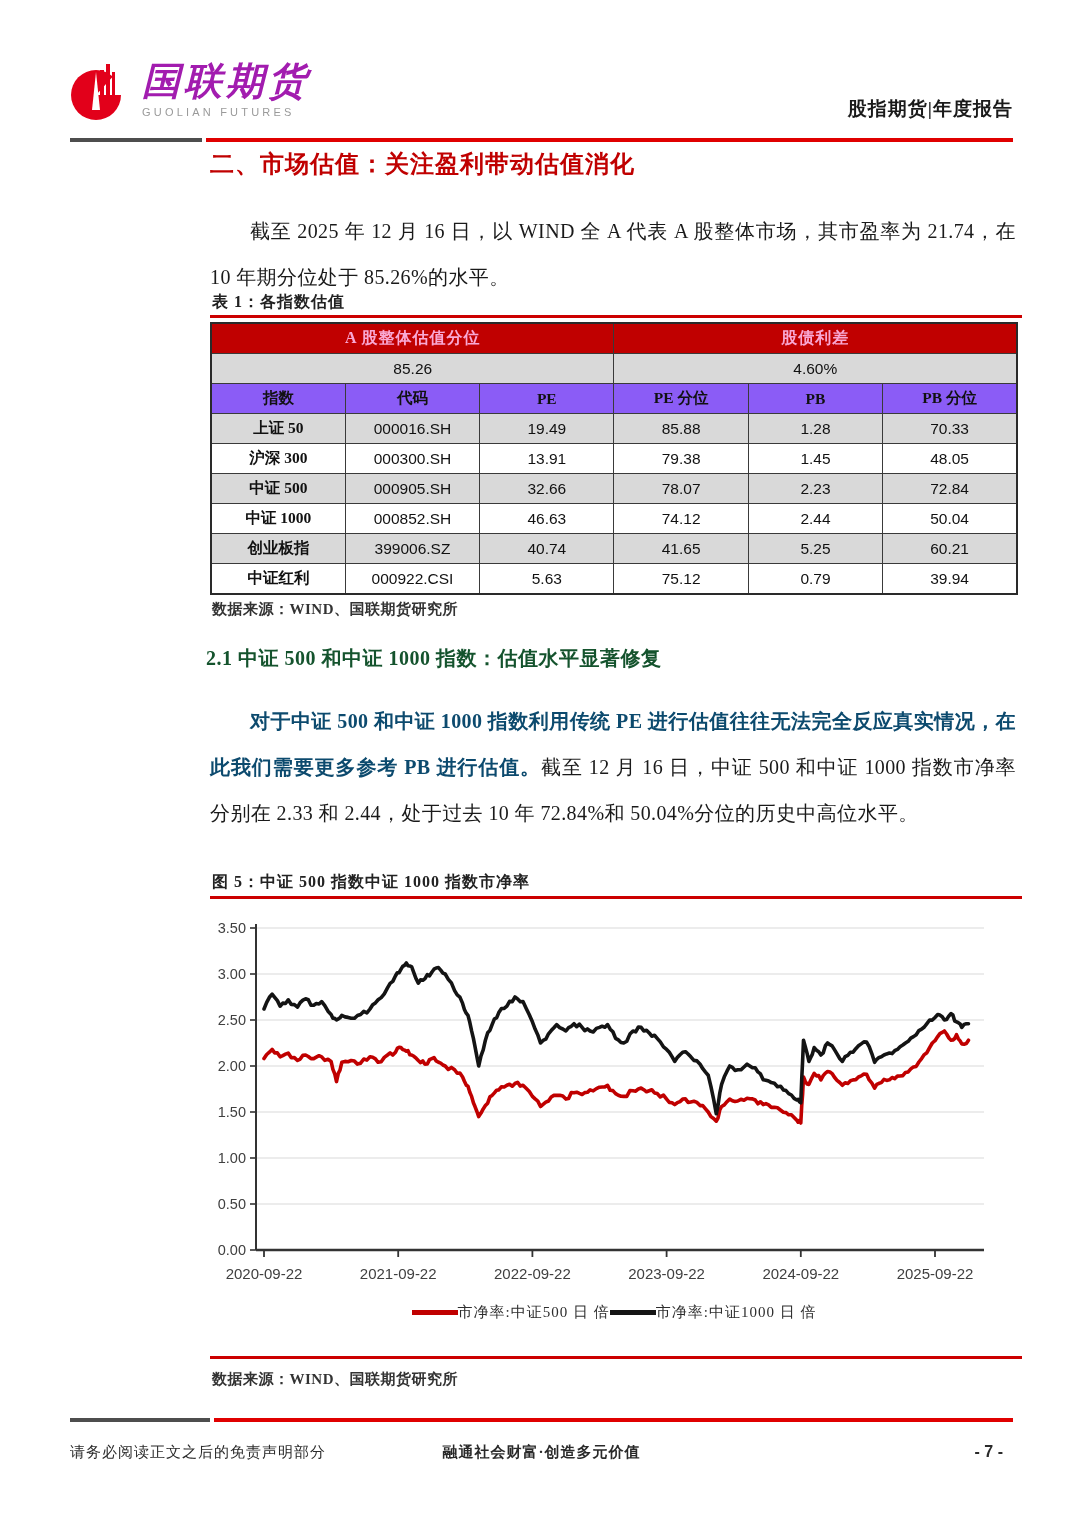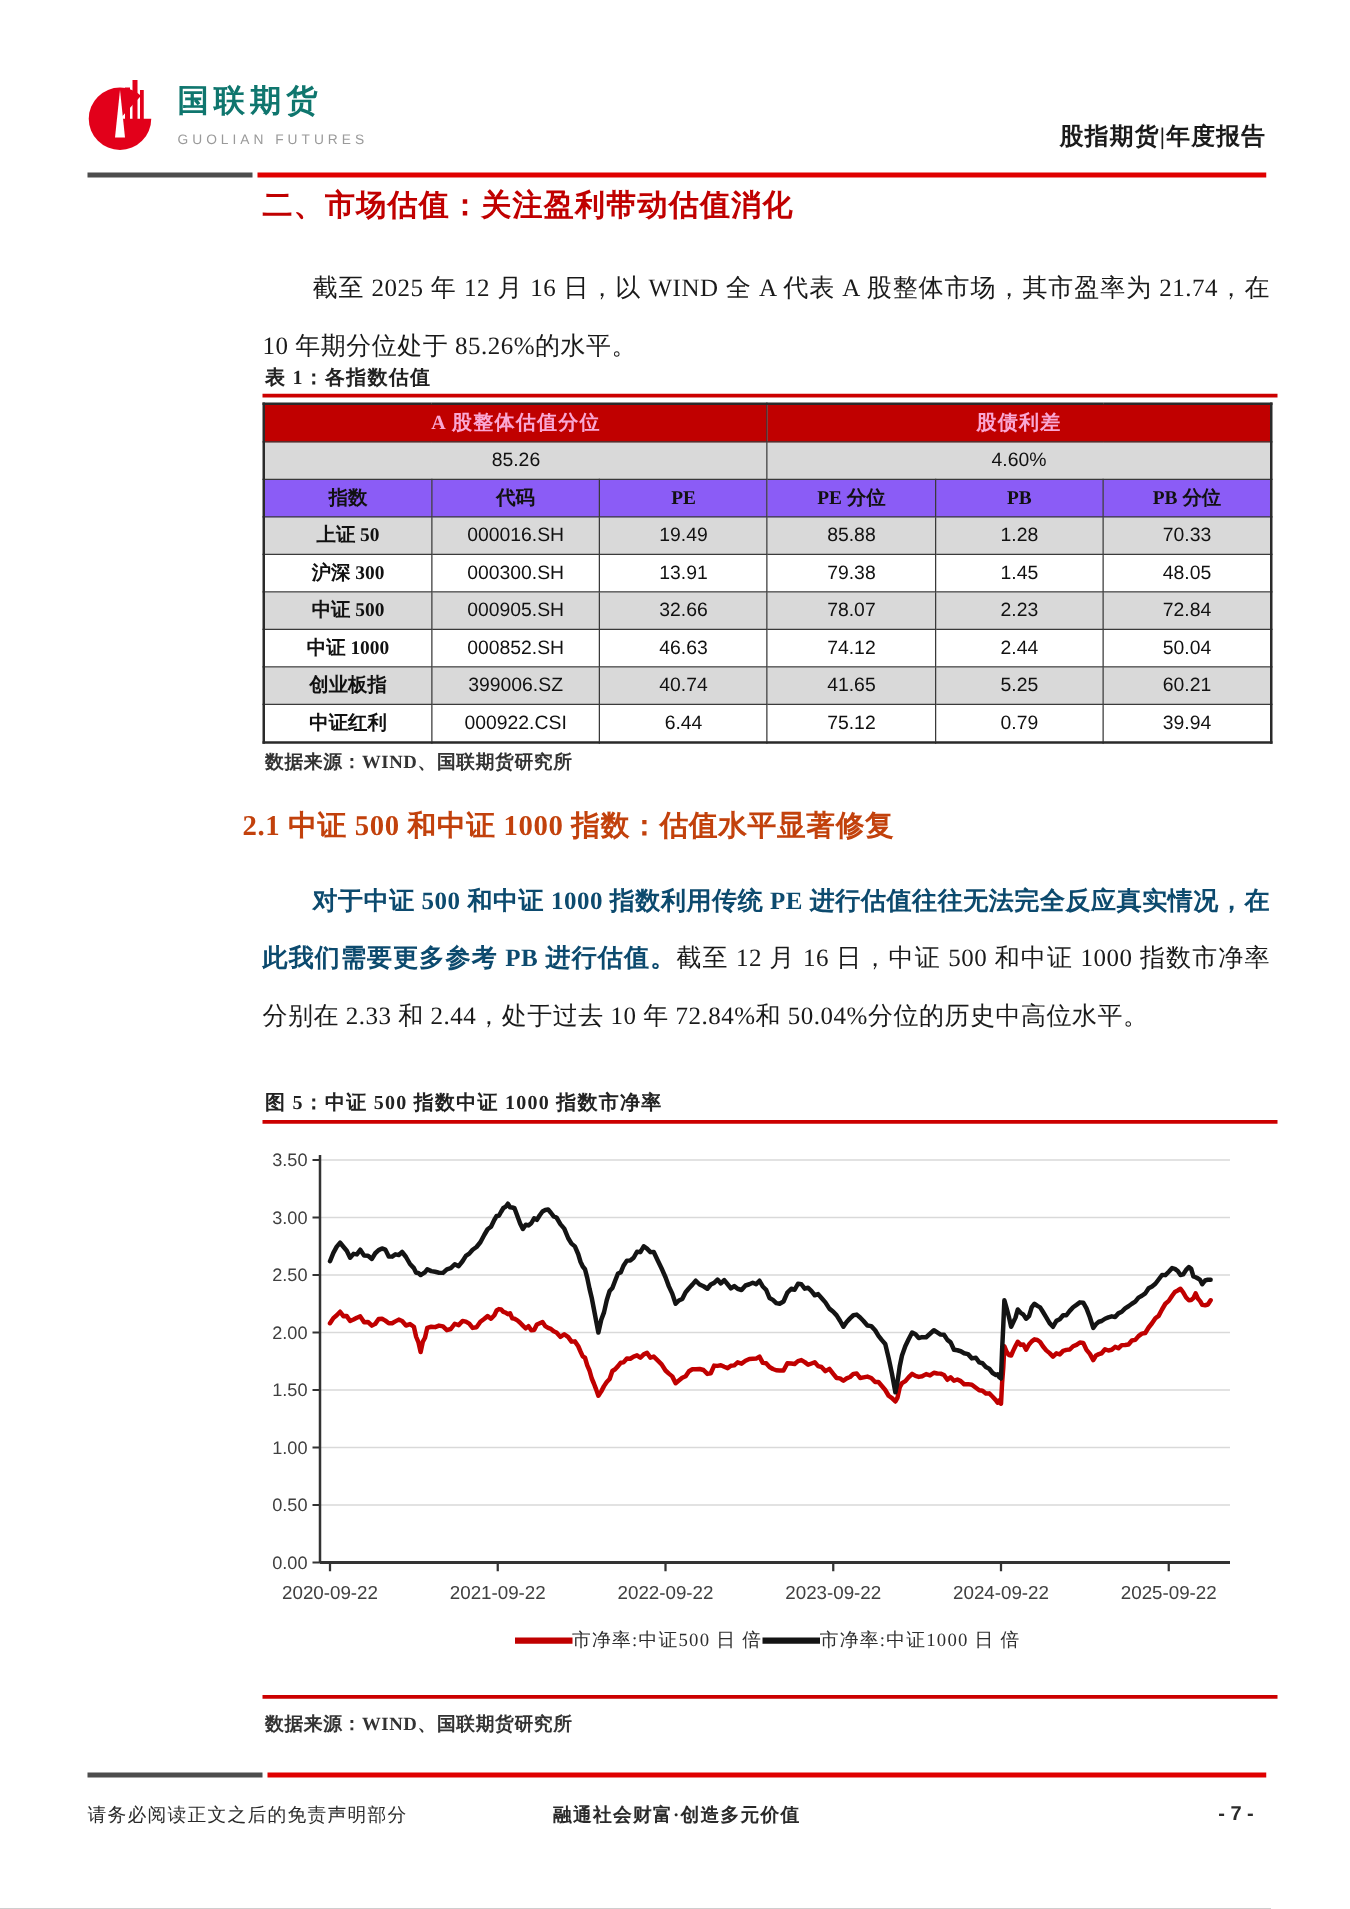--- a/index.html
+++ b/index.html
@@ -3,35 +3,35 @@
 <meta charset="utf-8">
 <style>
   html,body{margin:0;padding:0;background:#888;}
   .page{position:relative;width:1080px;height:1527px;background:#ffffff;margin:0 auto;
         font-family:"Liberation Serif","DejaVu Serif",serif;color:#111;overflow:hidden;}
 
   
   .logo-wrap{position:absolute;left:70px;top:58px;display:flex;align-items:flex-start;}
   .logo-mark{width:58px;height:64px;}
   .logo-text{margin-left:14px;padding-top:6px;}
-  .logo-cn{font-size:25px;font-weight:bold;color:#0f766e;letter-spacing:4px;
-           font-family:"Liberation Sans","DejaVu Sans",sans-serif;line-height:34px;}
+  .logo-cn{font-size:38px;font-weight:bold;color:#a21caf;letter-spacing:4px;
+           font-family:"Liberation Sans","DejaVu Sans",sans-serif;line-height:34px;font-style:italic;}
   .logo-en{font-size:11px;color:#9a9a9a;letter-spacing:3.2px;
            font-family:"Liberation Sans","DejaVu Sans",sans-serif;margin-top:8px;}
   .doc-type{position:absolute;right:67px;top:96px;font-size:19px;font-weight:bold;color:#1a1a1a;letter-spacing:1px;}
   .rule2tone{position:absolute;height:4px;}
   .rule2tone .seg-gray{position:absolute;left:0;top:0;height:100%;background:#4d4d4d;}
   .rule2tone .seg-red{position:absolute;top:0;height:100%;background:#e00000;}
 
   
   .h2{position:absolute;left:210px;top:148px;font-size:24px;font-weight:bold;color:#c00000;letter-spacing:1px;}
   .para{position:absolute;left:210px;width:806px;font-size:20px;line-height:46px;
         text-align:justify;text-indent:2em;color:#1a1a1a;letter-spacing:0.4px;}
   .para1{top:208px;}
-  .h3{position:absolute;left:194px;top:645px;font-size:23px;font-weight:bold;color:#c2410c;letter-spacing:0.5px;}
+  .h3{position:absolute;left:206px;top:645px;font-size:20px;font-weight:bold;color:#14532d;letter-spacing:0.5px;}
   .para2{top:698px;line-height:46px;}
   .red-bold{color:#0c4a6e;font-weight:bold;}
 
   
   .caption{position:absolute;left:212px;font-size:16px;font-weight:bold;color:#222;letter-spacing:1px;}
   .red-rule{position:absolute;left:210px;width:812px;background:#cc0000;}
   .source{position:absolute;left:212px;font-size:15px;font-weight:bold;color:#333;letter-spacing:0.5px;}
 
   
   .tbl{position:absolute;left:210px;top:322px;width:808px;border-collapse:collapse;table-layout:fixed;
@@ -148,21 +148,21 @@
           <td>创业板指</td>
           <td>399006.SZ</td>
           <td>40.74</td>
           <td>41.65</td>
           <td>5.25</td>
           <td>60.21</td>
         </tr>
         <tr>
           <td>中证红利</td>
           <td>000922.CSI</td>
-          <td>6.44</td>
+          <td>5.63</td>
           <td>75.12</td>
           <td>0.79</td>
           <td>39.94</td>
         </tr>
       </tbody>
   </table>
 
   <div class="source" style="top:600px;">数据来源：WIND、国联期货研究所</div>
 
   <div class="h3">2.1 中证 500 和中证 1000 指数：估值水平显著修复</div>

